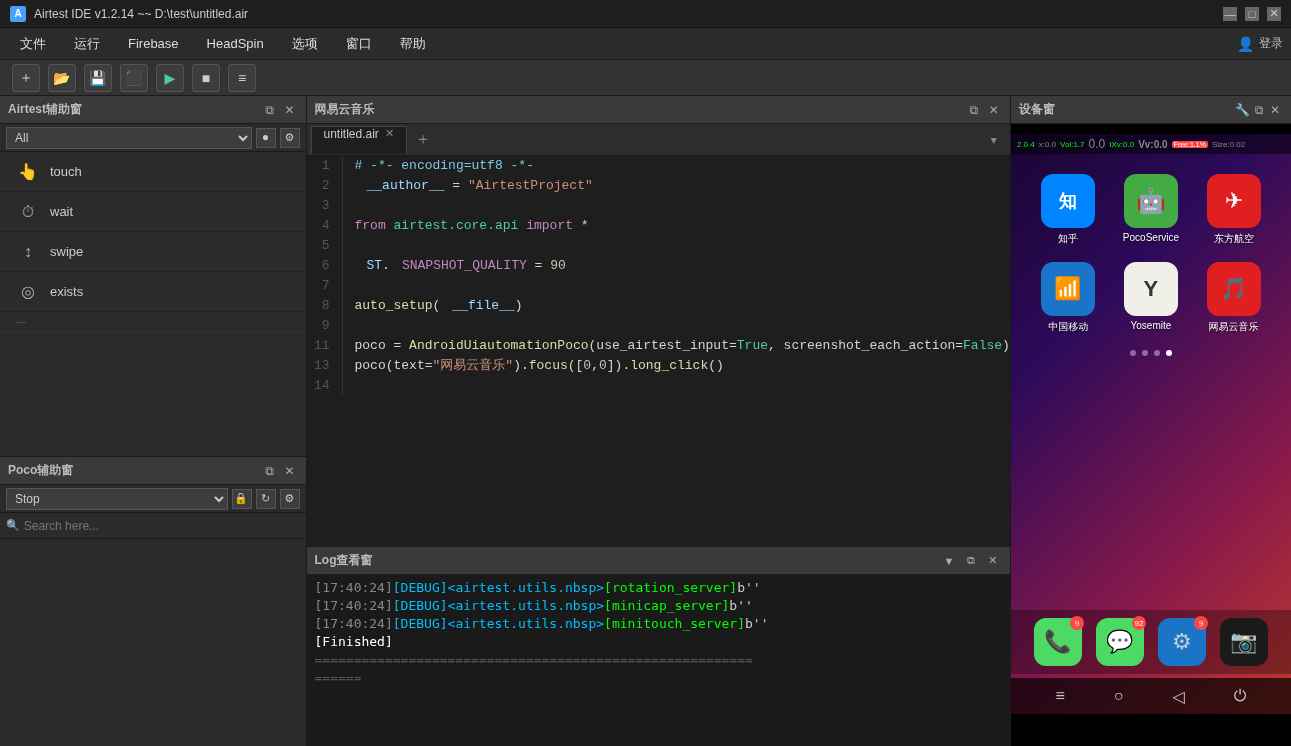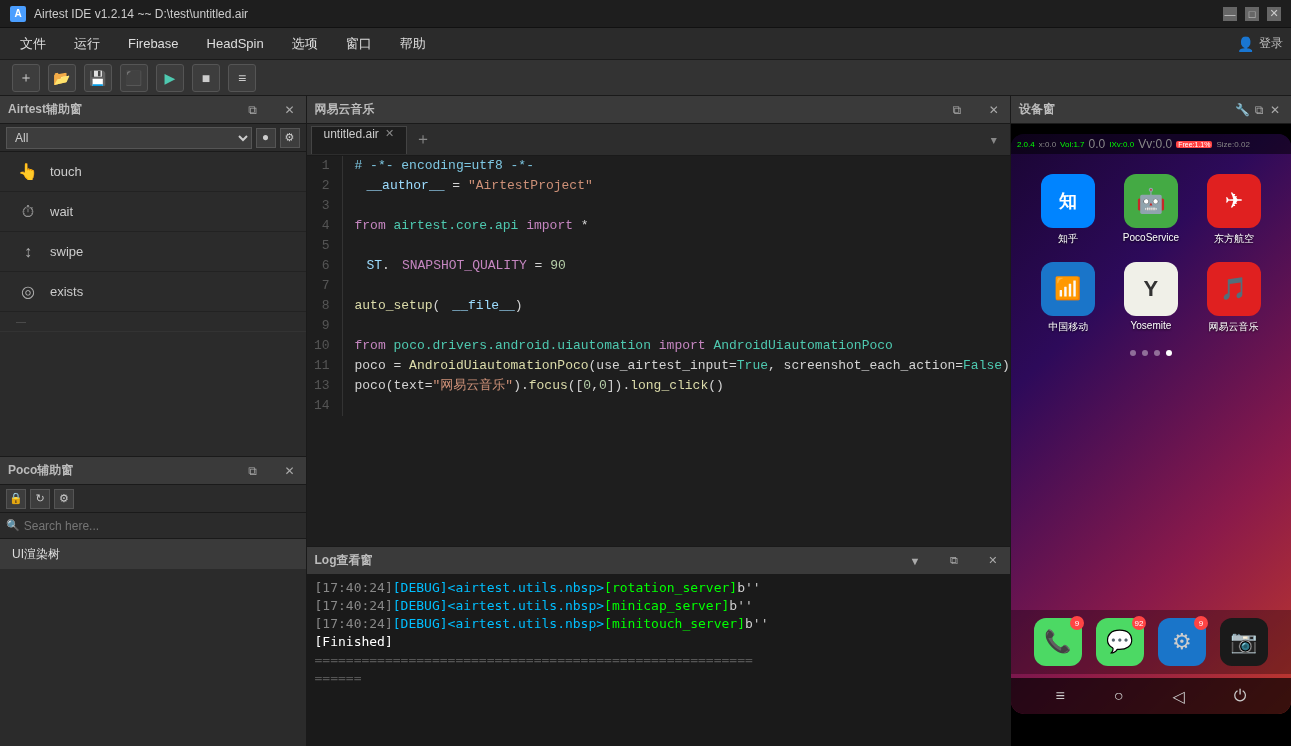--- a/index.html
+++ b/index.html
@@ -95,21 +95,21 @@
 
     .panel-header {
       height: 28px;
       background: #3a3a3a;
       display: flex;
       align-items: center;
       padding: 0 8px;
       font-size: 12px;
       color: #bbb;
       border-bottom: 1px solid #1a1a1a;
-      gap: 21px;
+      gap: 4px;
     }
     .panel-header .panel-title { flex: 1; font-weight: bold; }
     .panel-header-btn {
       width: 16px; height: 16px;
       border: none; background: transparent;
       cursor: pointer; color: #aaa; font-size: 12px;
       display: flex; align-items: center; justify-content: center;
     }
 
     
@@ -344,21 +344,21 @@
       position: relative;
       overflow: hidden;
     }
 
     
     .phone-screen {
       width: 280px;
       height: 580px;
       margin: 10px auto;
       background: linear-gradient(135deg, #1a0533 0%, #2d0a5a 30%, #8b1a4a 70%, #c0392b 100%);
-      border-radius: 13px;
+      border-radius: 1px;
       position: relative;
       overflow: hidden;
     }
 
     
     .phone-status-bar {
       height: 20px;
       background: rgba(0,0,0,0.5);
       display: flex;
       align-items: center;
@@ -548,30 +548,30 @@
       </div>
     </div>
 
     <div id="poco-panel">
       <div class="panel-header">
         <span class="panel-title">Poco辅助窗</span>
         <button class="panel-header-btn">⧉</button>
         <button class="panel-header-btn">✕</button>
       </div>
       <div class="poco-controls">
+        <select class="poco-select">
+          <option>Stop</option>
+        </select>
         <button class="poco-icon-btn">🔒</button>
         <button class="poco-icon-btn">↻</button>
         <button class="poco-icon-btn">⚙</button>
       </div>
       <div class="poco-search">
         <span class="poco-search-icon">🔍</span>
         <input class="poco-search-input" type="text" placeholder="Search here..." style="">
-      </div>
-      <div class="ui-tree-item">
-        <span>UI渲染树</span>
       </div>
     </div>
   </div>
 
   <div id="middle-panel">
 
     <div id="script-editor">
       <div class="panel-header">
         <span class="panel-title">网易云音乐</span>
         <button class="panel-header-btn">⧉</button>
@@ -625,24 +625,20 @@
         <div class="code-line">
           <span class="line-num">8</span>
           <span class="line-content"><span class="code-func">auto_setup</span><span class="code-normal">(</span><span class="code-variable">__file__</span><span class="code-normal">)</span></span>
         </div>
 
         <div class="code-line">
           <span class="line-num">9</span>
           <span class="line-content"></span>
         </div>
 
-        <div class="code-line">
-          <span class="line-num">10</span>
-          <span class="line-content"><span class="code-keyword">from</span><span class="code-normal"> </span><span class="code-builtin">poco.drivers.android.uiautomation</span><span class="code-normal"> </span><span class="code-keyword">import</span><span class="code-normal"> </span><span class="code-class">AndroidUiautomationPoco</span></span>
-        </div>
 
         <div class="code-line">
           <span class="line-num">11</span>
           <span class="line-content"><span class="code-normal">poco = </span><span class="code-func">AndroidUiautomationPoco</span><span class="code-normal">(use_airtest_input=</span><span class="code-builtin">True</span><span class="code-normal">, screenshot_each_action=</span><span class="code-builtin">False</span><span class="code-normal">)</span></span>
         </div>
 
 
         <div class="code-line">
           <span class="line-num">13</span>
           <span class="line-content"><span class="code-normal">poco(text=</span><span class="code-string">"网易云音乐"</span><span class="code-normal">).</span><span class="code-func">focus</span><span class="code-normal">([</span><span class="code-number">0</span><span class="code-normal">,</span><span class="code-number">0</span><span class="code-normal">]).</span><span class="code-func">long_click</span><span class="code-normal">()</span></span>
@@ -698,21 +694,21 @@
 
       <div class="phone-screen">
 
         <div class="phone-status-bar">
           <span class="status-left">
             <span style="color:#0f0;font-size:8px;">2.0.4</span>
             <span style="color:#888;font-size:8px;">x:0.0</span>
             <span style="color:#0f0;font-size:8px;">Vol:1.7</span>
             <span style="color:#888;font-size:12px;">0.0</span>
             <span style="color:#0f0;font-size:8px;">IXv:0.0</span>
-            <span style="color:#888;font-size:12px;">Vv:0.0</span>
+            <span style="color:#888;font-size:10px;font-weight:bold;">Vv:0.0</span>
             <span style="background:#ff4444;color:white;font-size:7px;padding:0 2px;border-radius:2px;">Free:1.1%</span>
             <span style="color:#888;font-size:8px;">Size:0.02</span>
           </span>
         </div>
 
         <div style="display:flex;justify-content:space-around;padding:20px 16px 8px;">
 
           <div class="app-icon">
             <div class="app-icon-img" style="background:#0084ff;">
               <span style="color:white;font-weight:bold;font-size:18px;">知</span>

